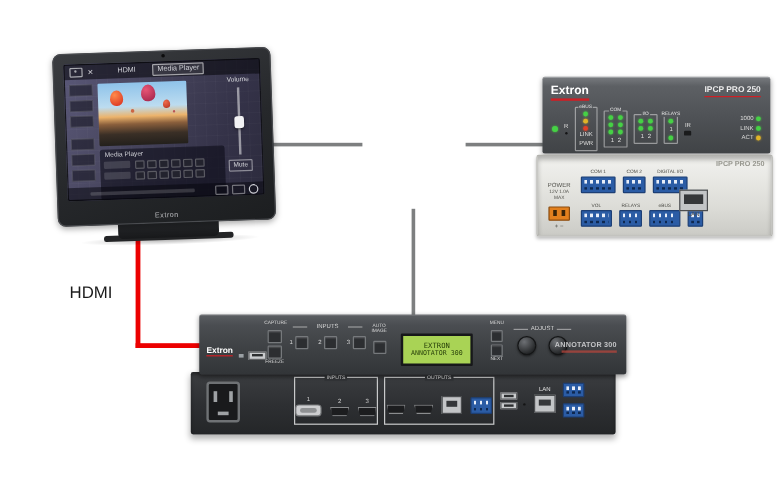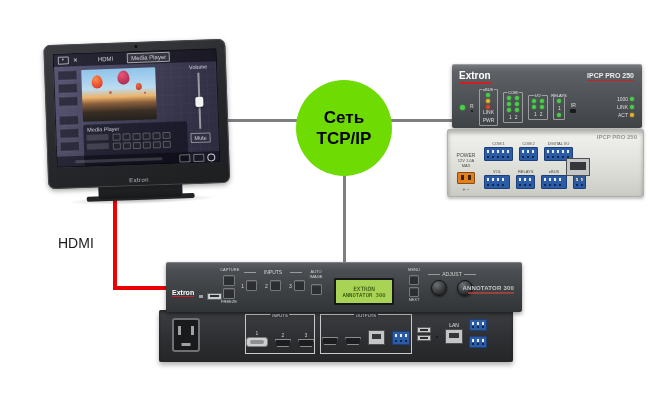--- a/index.html
+++ b/index.html
@@ -197,24 +197,20 @@
 
 <div id="stage">
 
   <div class="gline" style="left:214px;top:119px;width:88px;height:3px;"></div>
   <div class="gline" style="left:388px;top:119px;width:72px;height:3px;"></div>
   <div class="gline" style="left:343px;top:174px;width:3px;height:92px;"></div>
   <div class="rline" style="left:113px;top:196px;width:4px;height:94px;"></div>
   <div class="rline" style="left:113px;top:286px;width:56px;height:4px;"></div>
   <div class="hdmi-label">HDMI</div>
 
-  <div class="net-circle">
-    <span>Сеть</span>
-    <span>TCP/IP</span>
-  </div>
 
   <div class="tp">
     <div class="tp-shadow"></div>
     <div class="tp-base"></div>
     <div class="tp-stand"></div>
     <div class="tp-bezel">
       <div class="tp-cam"></div>
       <div class="tp-screen">
         <div class="grid"></div>
         <div class="tp-topbar">

